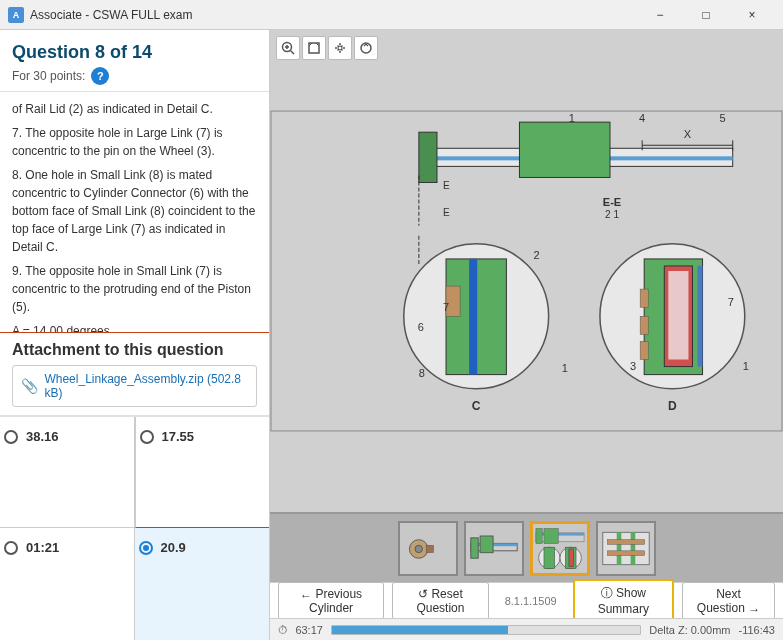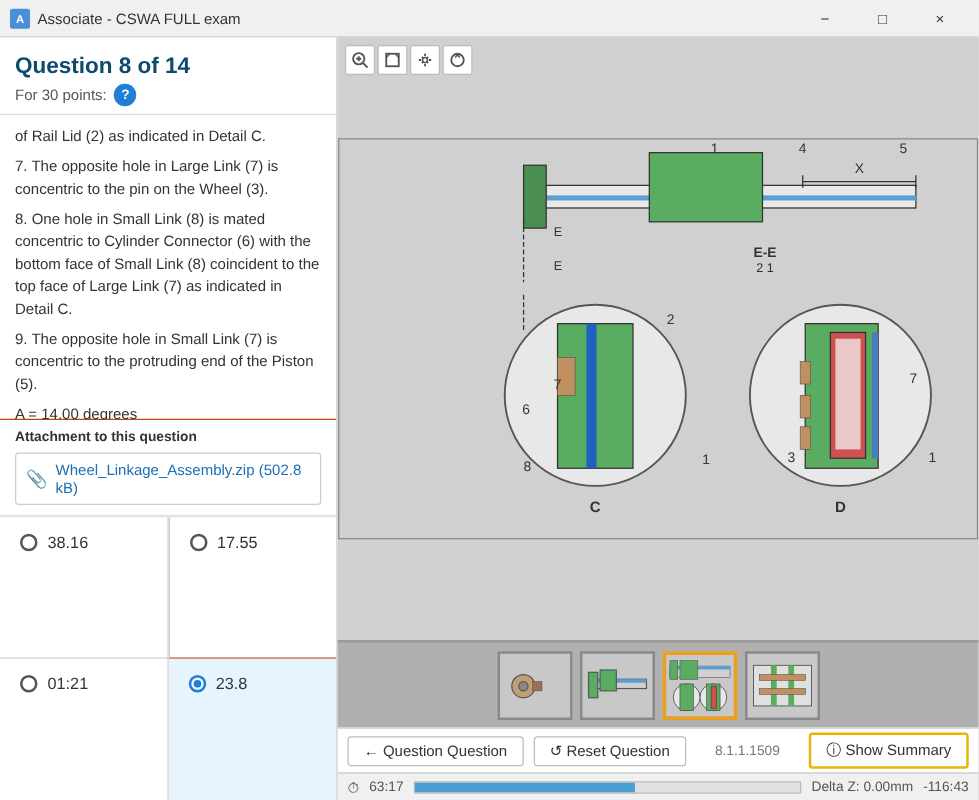--- a/index.html
+++ b/index.html
@@ -57,21 +57,21 @@
     }
     .question-text p { margin-bottom: 6px; }
     .scrollbar-visible::-webkit-scrollbar { width: 14px; }
     .scrollbar-visible::-webkit-scrollbar-track { background: #f0f0f0; }
     .scrollbar-visible::-webkit-scrollbar-thumb { background: #aaa; border: 2px solid #f0f0f0; }
 
     .attachment-section {
       padding: 8px 12px;
       border-bottom: 1px solid #e0e0e0;
     }
-    .attachment-label { font-size: 11px; font-weight: bold; color: #333; margin-bottom: 6px; }
+    .attachment-label { font-size: 16px; font-weight: bold; color: #333; margin-bottom: 6px; }
     .attachment-file {
       display: flex; align-items: center; gap: 6px;
       padding: 6px 8px;
       background: white;
       border: 1px solid #ccc;
       border-radius: 3px;
       cursor: pointer;
       font-size: 12px;
       color: #1a6fb5;
     }
@@ -80,28 +80,29 @@
     
     .answers-section {
       display: flex;
       flex-wrap: wrap;
       flex: 1;
       border-top: 1px solid #e0e0e0;
     }
     .answer-option {
       width: 50%;
       min-height: 80px;
-      padding: 12px 16px;
+      padding: 12px 4px;
       border: 1px solid #ccc;
       border-collapse: collapse;
       display: flex;
       align-items: flex-start;
       gap: 8px;
       cursor: pointer;
       background: white;
+      font-weight: bold;
     }
     .answer-option.selected { background: #e8f4fd; }
     .answer-option:nth-child(1) { border-right: 1px solid #ccc; border-bottom: 1px solid #ccc; border-top: none; border-left: none; }
     .answer-option:nth-child(2) { border-bottom: 1px solid #c2410c; border-top: none; border-right: none; }
     .answer-option:nth-child(3) { border-right: 1px solid #ccc; border-bottom: none; border-top: none; border-left: none; }
     .answer-option:nth-child(4) { border: none; }
     .radio-circle {
       width: 14px; height: 14px; border-radius: 50%; border: 2px solid #555;
       min-width: 14px; margin-top: 1px; display: flex; align-items: center; justify-content: center;
     }
@@ -271,21 +272,21 @@
       <div class="answer-option">
         <div class="radio-circle"></div>
         <span class="answer-text">17.55</span>
       </div>
       <div class="answer-option">
         <div class="radio-circle"></div>
         <span class="answer-text">01:21</span>
       </div>
       <div class="answer-option selected">
         <div class="radio-circle filled checked"></div>
-        <span class="answer-text">23.8</span>
+        <span class="answer-text">20.9</span>
       </div>
     </div>
 
   </div>
 
   <div class="right-panel">
 
     <div class="image-viewer">
       
       
@@ -441,26 +442,27 @@
           <rect x="5" y="10" width="50" height="35" fill="#e0e0e0" stroke="#555" stroke-width="0.8"></rect>
           <rect x="20" y="10" width="5" height="35" fill="#5aad60"></rect>
           <rect x="35" y="10" width="5" height="35" fill="#5aad60"></rect>
           <rect x="10" y="18" width="40" height="5" fill="#c09060" stroke="#555" stroke-width="0.5"></rect>
           <rect x="10" y="30" width="40" height="5" fill="#c09060" stroke="#555" stroke-width="0.5"></rect>
         </svg>
       </div>
     </div>
 
     <div class="bottom-bar">
-      <button class="bottom-btn">← Question Question</button>
+      <button class="bottom-btn">← Previous Cylinder</button>
       <button class="bottom-btn">↺ Reset Question</button>
       <div class="spacer"></div>
       <span class="version-info">8.1.1.1509</span>
       <div class="spacer"></div>
       <button class="show-summary-btn">ⓘ Show Summary</button>
+      <button class="bottom-btn">Next Question →</button>
     </div>
 
     <div class="status-bar">
       <span class="timer-icon">⏱</span>
       <span>63:17</span>
       <div class="progress-bar-container">
         <div class="progress-bar-fill" style="width: 57%"></div>
       </div>
       <span class="delta-info">Delta Z: 0.00mm</span>
       <span>-116:43</span>

